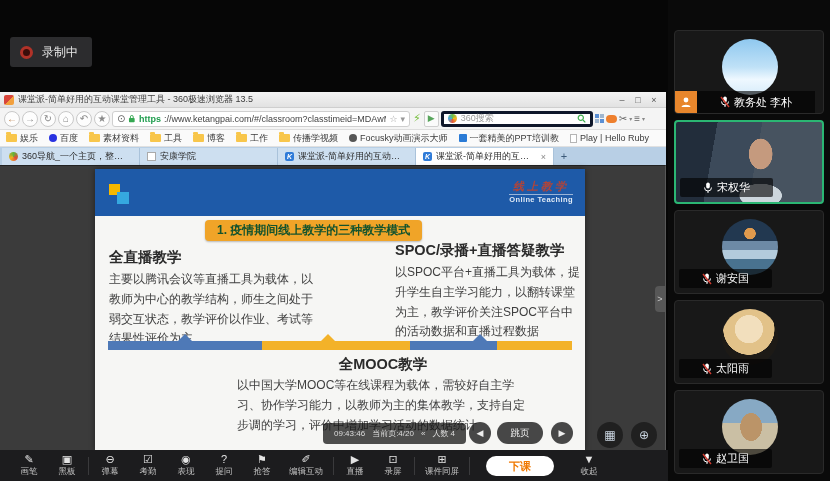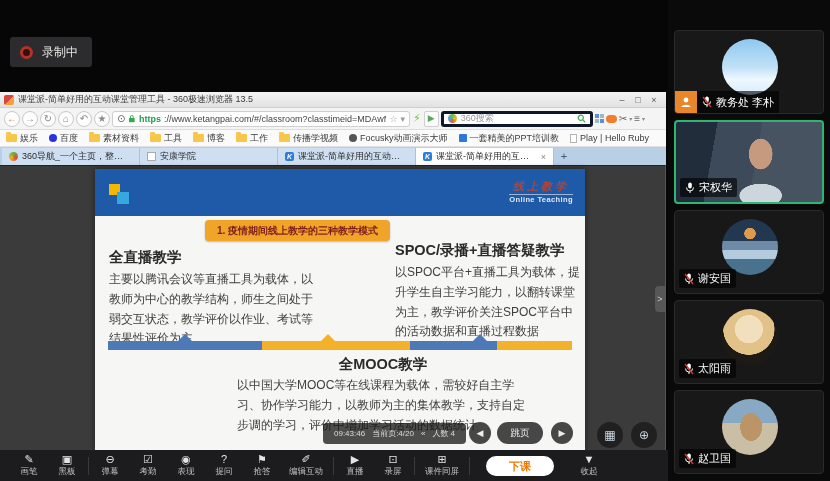--- a/index.html
+++ b/index.html
@@ -69,21 +69,21 @@
   #slide{position:absolute;left:95px;top:3px;width:490px;height:282px;background:#f6f6f4;box-shadow:0 0 6px rgba(0,0,0,.45);}
   #slideHeader{height:47px;background:#1e5aa8;display:flex;align-items:center;padding:0 12px 0 14px;}
   #logoSquares{width:22px;height:26px;position:relative;flex:none;}
   #logoSquares .sq1{position:absolute;left:0;top:4px;width:11px;height:11px;background:#f5b800;}
   #logoSquares .sq2{position:absolute;left:8px;top:12px;width:12px;height:12px;background:#35a8e0;}
   #slideTitle{font-size:17px;font-weight:bold;color:#fff;margin-left:8px;letter-spacing:1px;white-space:nowrap;}
   #slideLogo{margin-left:auto;text-align:center;line-height:1.15;}
   #slideLogoCn{font-family:"DejaVu Serif","Liberation Serif",serif;font-style:italic;font-size:11px;color:#b0453a;letter-spacing:3px;font-weight:bold;}
   #slideLogoEn{font-size:7.5px;color:#dfeaf6;font-weight:bold;border-top:1px solid rgba(255,255,255,.55);padding-top:1px;letter-spacing:.4px;}
   #subtitlePill{position:absolute;left:110px;top:51px;height:21px;line-height:21px;padding:0 12px;background:#f0a428;
-    border-radius:4px;font-size:10px;font-weight:bold;color:#7f1d1d;box-shadow:0 1px 2px rgba(0,0,0,.25);white-space:nowrap;}
+    border-radius:4px;font-size:12px;font-weight:bold;color:#14532d;box-shadow:0 1px 2px rgba(0,0,0,.25);white-space:nowrap;}
   .colTitle{font-size:14.5px;font-weight:bold;color:#2b2b2b;margin-bottom:3px;}
   .colBody{font-size:12px;color:#3f3f3f;line-height:1.65;}
   #col1{position:absolute;left:14px;top:79px;width:208px;}
   #col2{position:absolute;left:300px;top:72px;width:186px;}
   #ribbon{position:absolute;left:13px;top:172px;width:464px;height:9px;display:flex;}
   #ribbon .seg{height:100%;}
   .tri{position:absolute;top:-7px;width:0;height:0;border-left:7px solid transparent;border-right:7px solid transparent;}
   #mooc{position:absolute;left:142px;top:186px;width:292px;}
   #mooc .colTitle{text-align:center;margin-bottom:2px;}
   #statusPill{position:absolute;left:228px;top:254px;height:21px;border-radius:4px;background:rgba(18,18,18,.74);
@@ -119,21 +119,21 @@
   .av-cartoon{background:radial-gradient(circle at 48% 36%,#f2dfbd 0 30%,#e2c289 31% 55%,#1d1a16 56%);}
   .av-mountain{background:radial-gradient(circle at 50% 26%,#e09a4d 0 11%,rgba(0,0,0,0) 12%),
     linear-gradient(180deg,#223850 0 40%,#6d8aa6 40% 55%,#b3cbdc 55% 72%,#49728f 72%);}
   .av-rock{background:radial-gradient(ellipse 18px 23px at 52% 50%,#bb9468 0 60%,rgba(0,0,0,0) 61%),
     linear-gradient(180deg,#87a9c4 0 42%,#cabfa4 42% 100%);}
   .tile.video{background:
     radial-gradient(ellipse 20px 26px at 58% 40%,#c59a7e 0 58%,rgba(0,0,0,0) 60%),
     radial-gradient(ellipse 36px 20px at 58% 92%,#cdd6dd 0 58%,rgba(0,0,0,0) 60%),
     linear-gradient(100deg,#222d3b 0 26%,#3c4a5a 26% 54%,#475360 54%);}
   .ntag{position:absolute;left:4px;bottom:5px;background:rgba(0,0,0,.62);color:#fff;font-size:11px;
-    padding:2px 5px;display:flex;align-items:center;gap:4px;border-radius:2px;white-space:nowrap;}
+    padding:2px 23px;display:flex;align-items:center;gap:4px;border-radius:2px;white-space:nowrap;}
   .ntag.withBadge{left:22px;bottom:0;border-radius:0;height:22px;box-sizing:border-box;}
   .pbadge{position:absolute;left:0;bottom:0;width:22px;height:22px;background:#e8862c;display:flex;
     align-items:center;justify-content:center;}
   .mic{display:flex;align-items:center;}
 </style>
 </head>
 <body>
 
 <div id="app">
 

